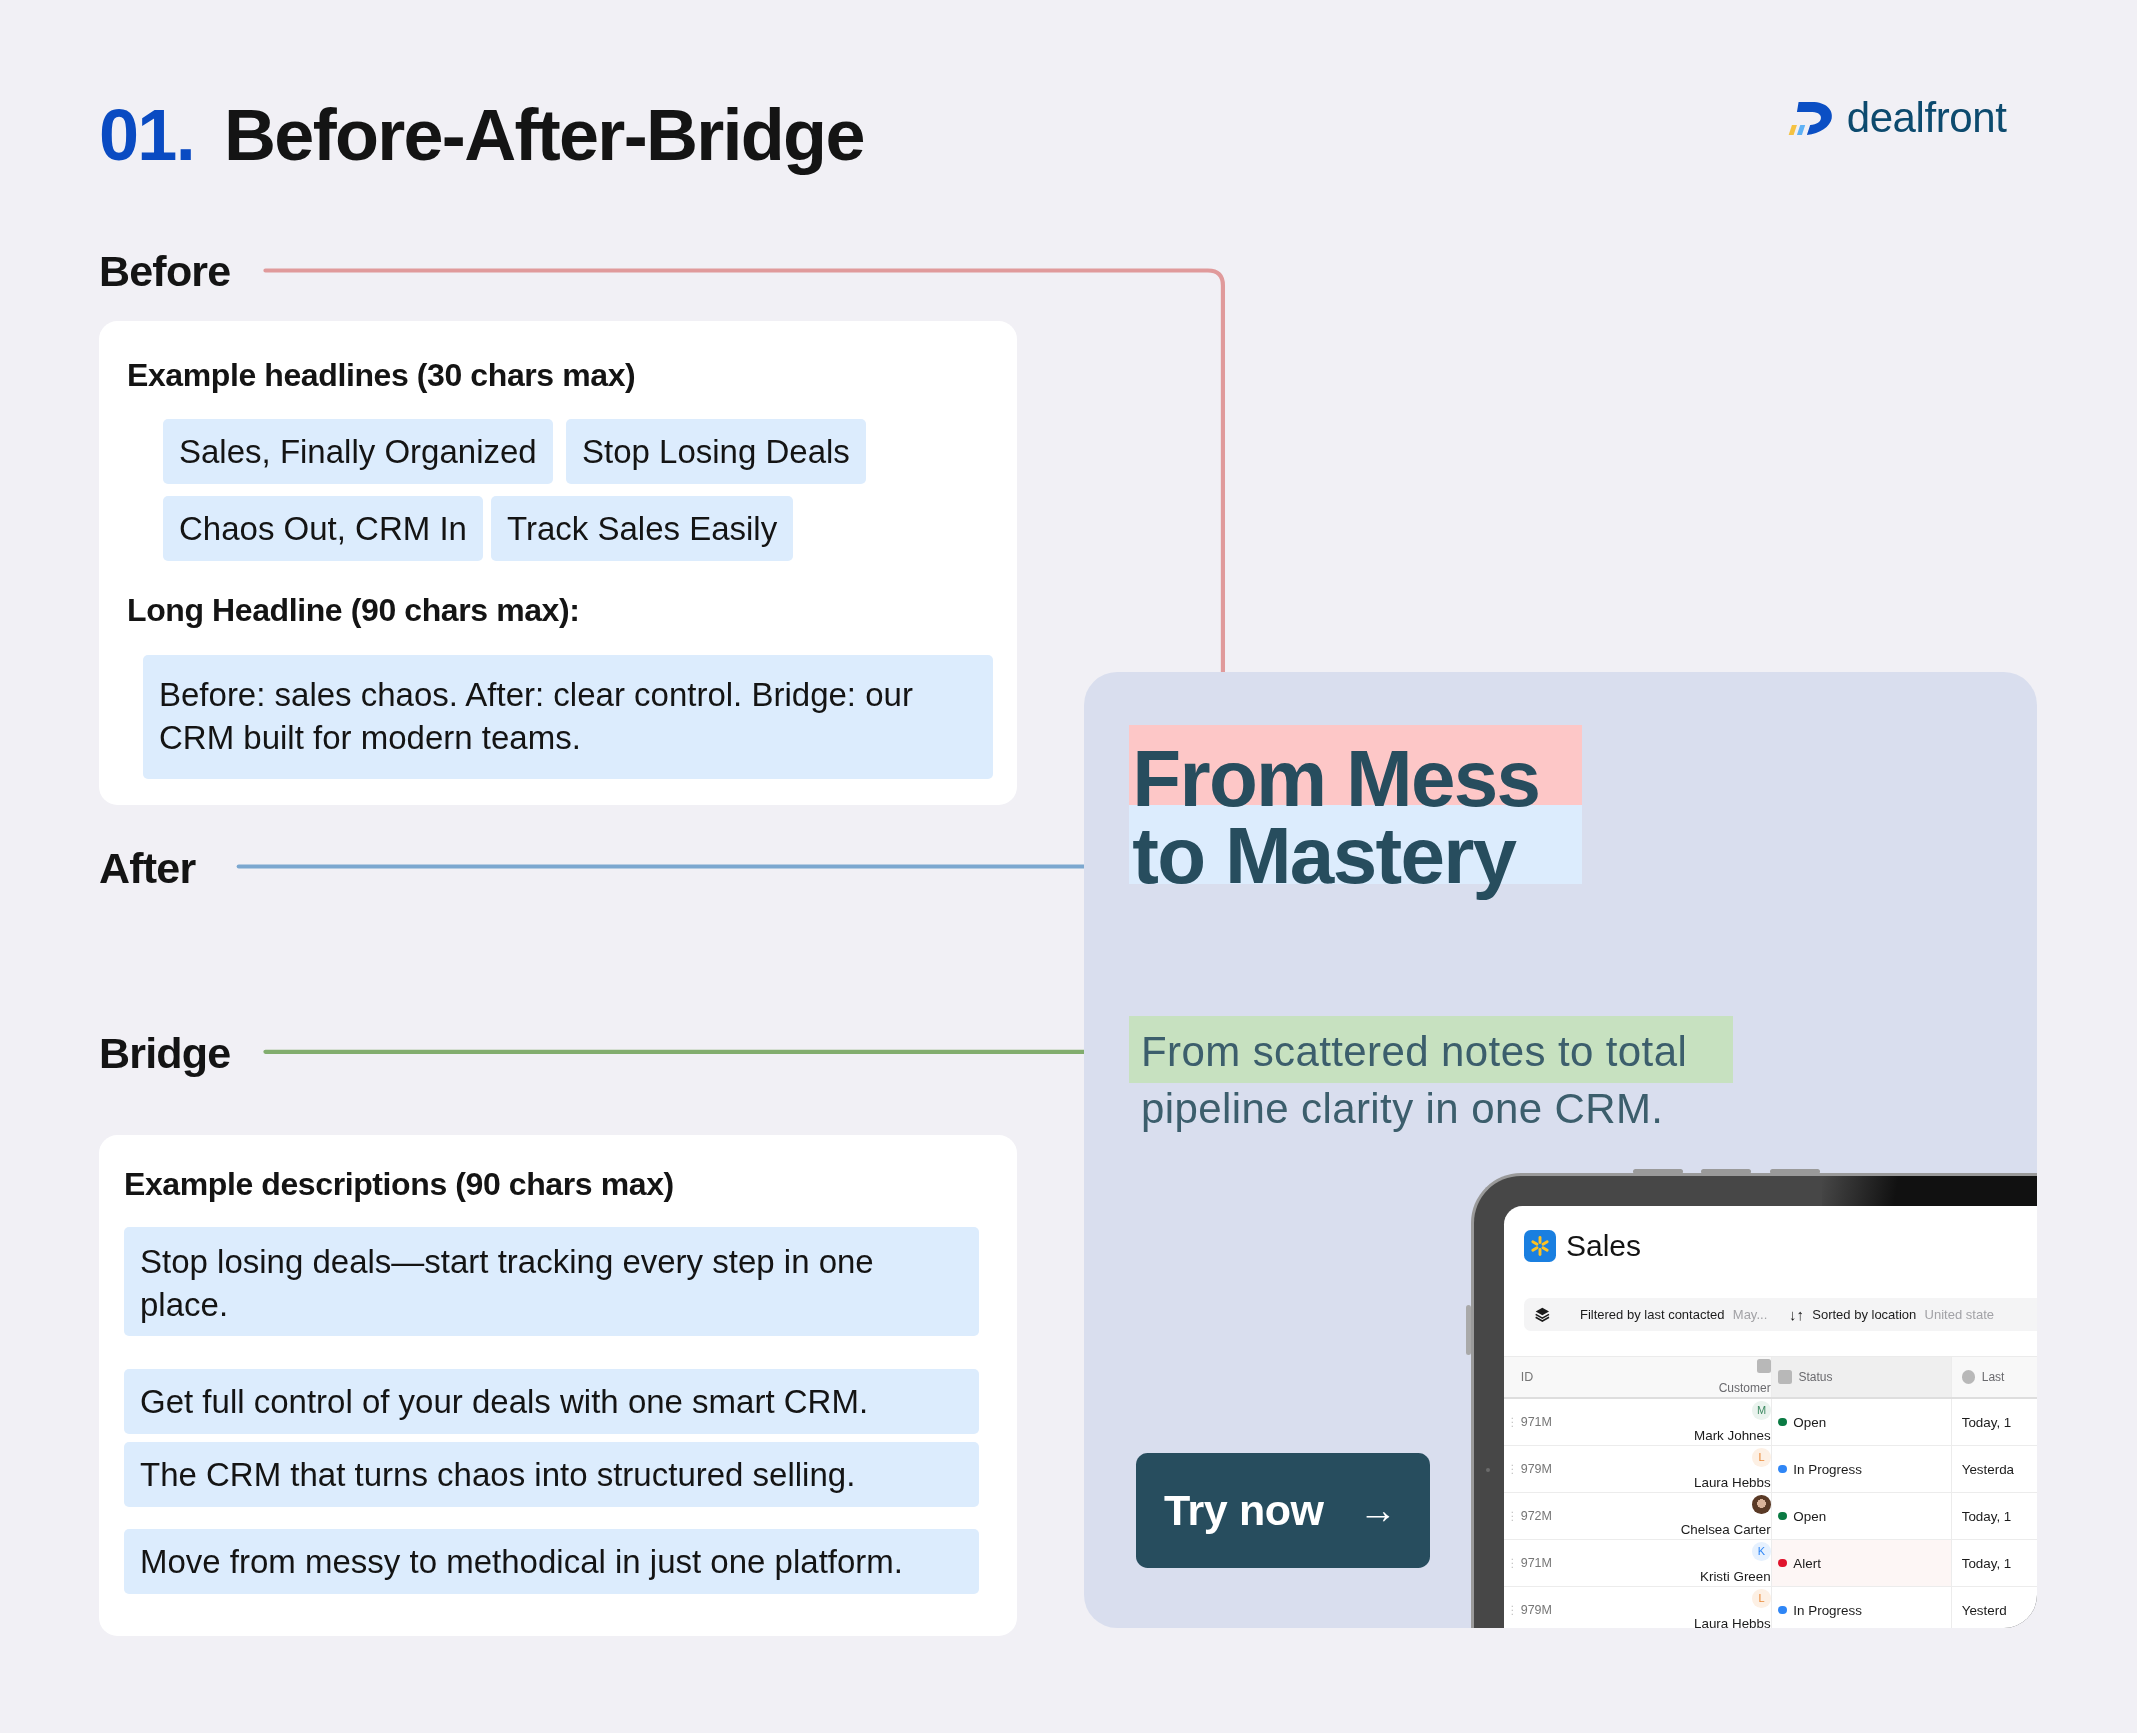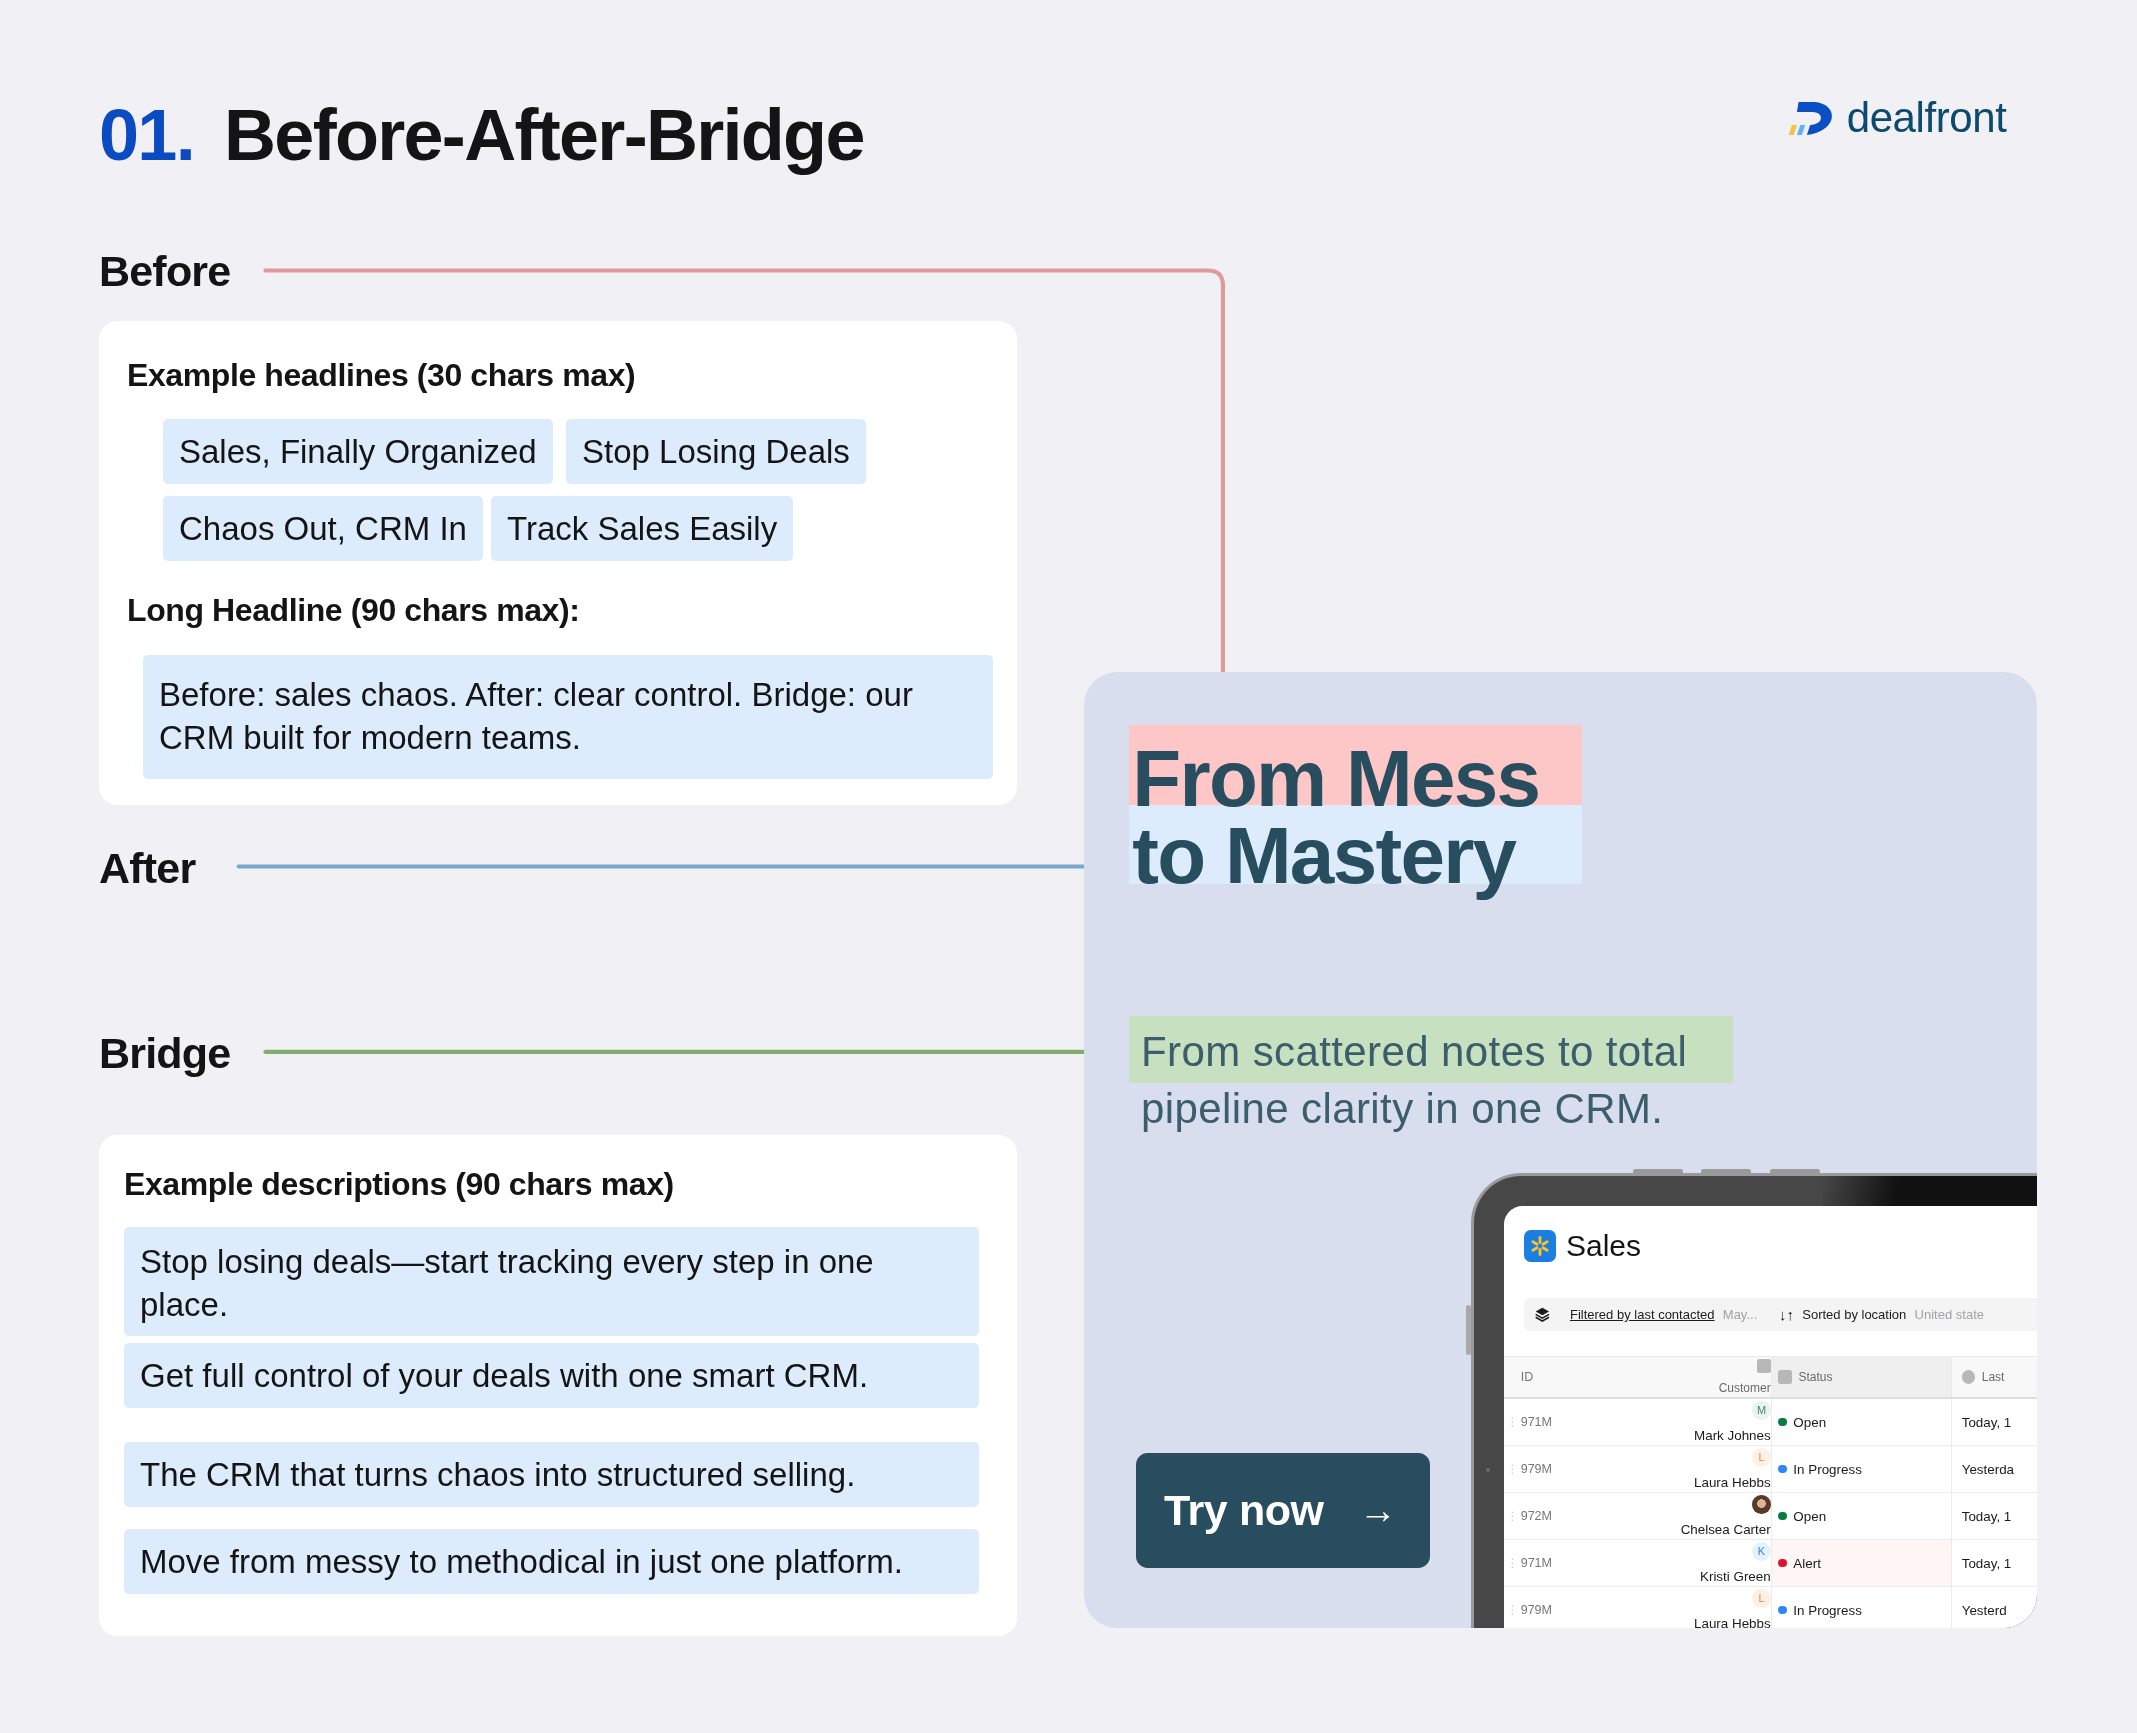--- a/index.html
+++ b/index.html
@@ -168,21 +168,21 @@
 <div class="abs section-label" style="left:99px; top:847px;">After</div>
 
 <div class="abs section-label" style="left:99px; top:1032px;">Bridge</div>
 
 <div class="abs card" style="left:99px; top:1135px; width:918px; height:501px;">
   <div class="abs card-heading" style="left:25px; top:31px;">Example descriptions (90 chars max)</div>
   <div class="abs block" style="left:25px; top:92px; width:855px; height:109px; padding-top:13.4px;">
     <div>Stop losing deals—start tracking every step in one</div>
     <div>place.</div>
   </div>
-  <div class="abs block" style="left:25px; top:208px; width:855px; height:65px; padding-top:11px;">
+  <div class="abs block" style="left:25px; top:234px; width:855px; height:65px; padding-top:11px;">
     <div>Get full control of your deals with one smart CRM.</div>
   </div>
   <div class="abs block" style="left:25px; top:307px; width:855px; height:65px; padding-top:11px;">
     <div>The CRM that turns chaos into structured selling.</div>
   </div>
   <div class="abs block" style="left:25px; top:394px; width:855px; height:65px; padding-top:11px;">
     <div>Move from messy to methodical in just one platform.</div>
   </div>
 </div>
 
@@ -225,21 +225,21 @@
         </div>
         <span class="app-name">Sales</span>
       </div>
 
       <div class="filterbar">
         <svg width="16.7" height="16.7" viewBox="0 0 20 20">
           <path d="M10 2 L18 6.5 L10 11 L2 6.5 Z" fill="#1c1c1c"></path>
           <path d="M2 10 L10 14.5 L18 10" fill="none" stroke="#1c1c1c" stroke-width="1.8"></path>
           <path d="M2 13.5 L10 18 L18 13.5" fill="none" stroke="#1c1c1c" stroke-width="1.8"></path>
         </svg>
-        <span style="margin-left:11px;text-decoration:underline;">Filtered by last contacted</span>
+        <span style="margin-left:21px;">Filtered by last contacted</span>
         <span class="muted">May...</span>
         <span style="margin-left:13.4px; font-size:15px;">↓↑</span>
         <span>Sorted by location</span>
         <span class="muted">United state</span>
       </div>
 
       <div class="grid">
         <div class="grid-head">
           <div class="c-drag"></div>
           <div class="c-id">ID</div>

